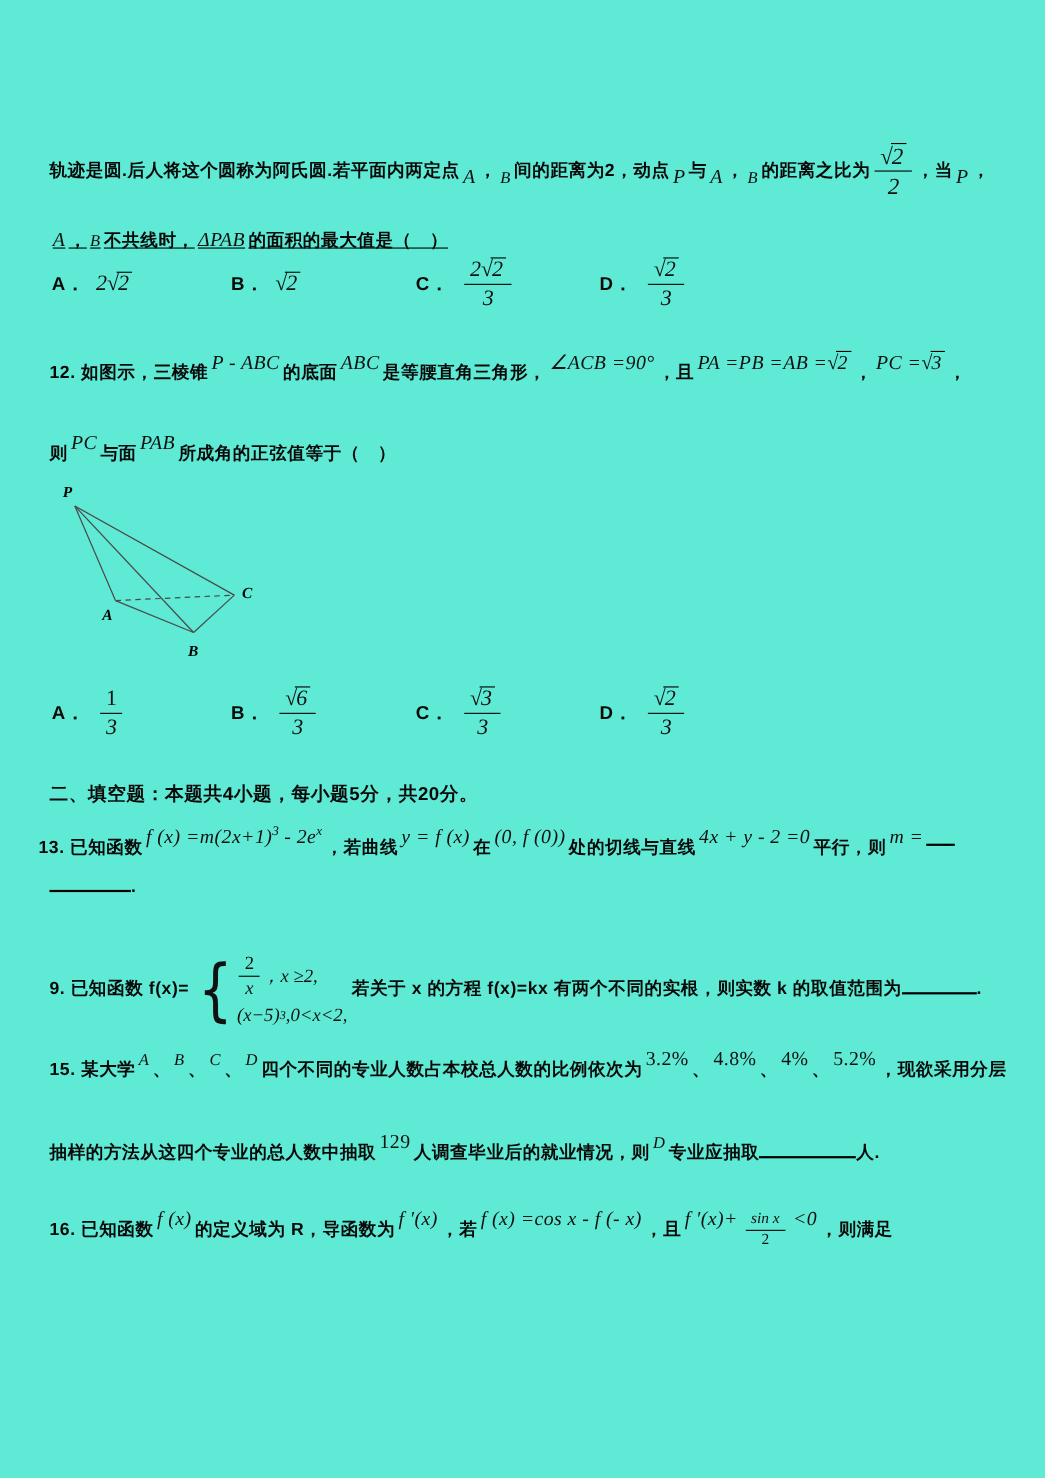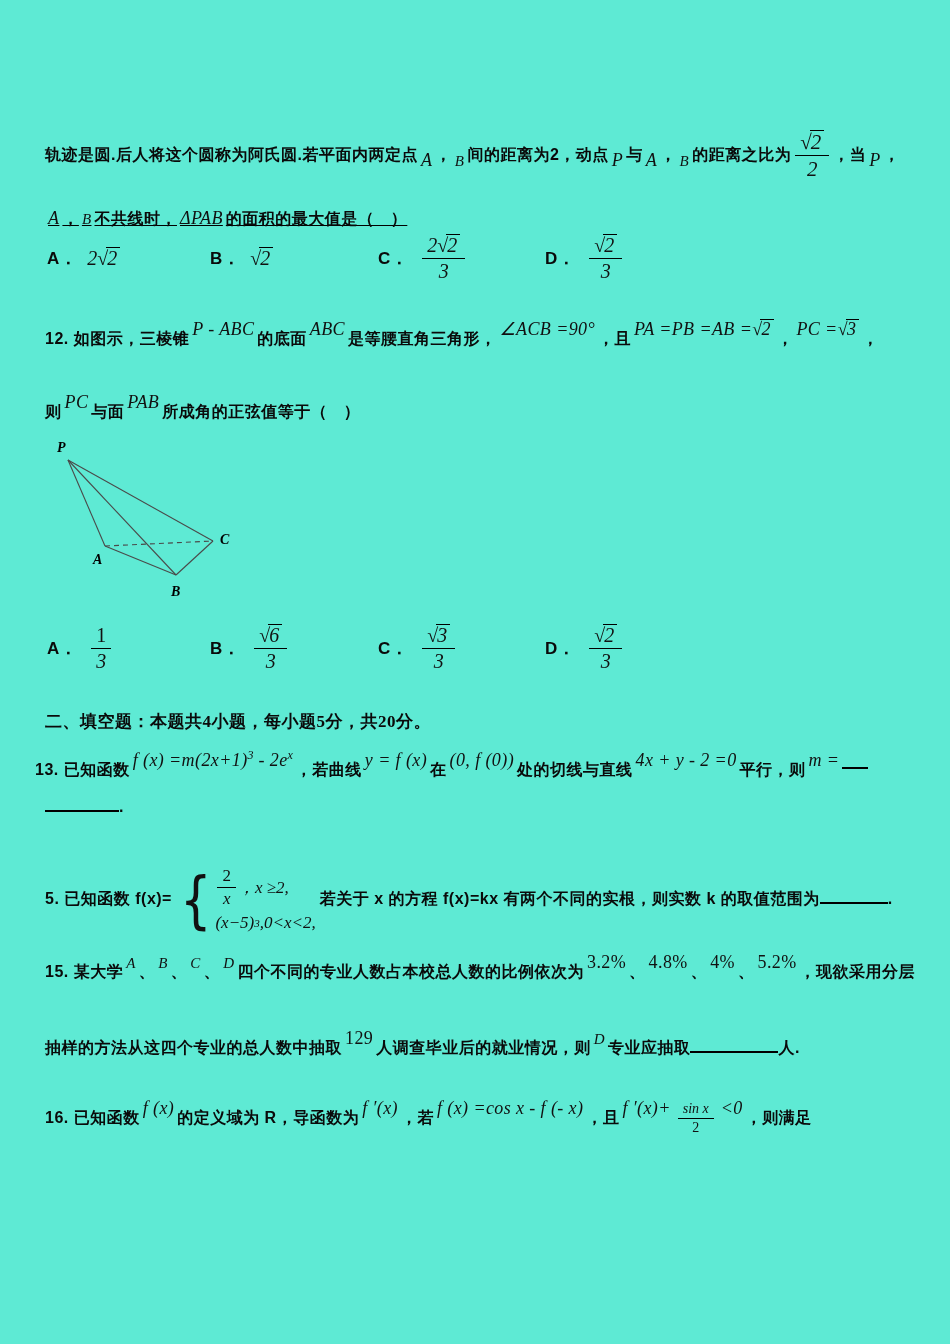--- a/index.html
+++ b/index.html
@@ -6,21 +6,21 @@
   .page {
     position:relative; width:950px; height:1344px; background:#5eead4;
     color:#000; overflow:hidden;
     font-family:"Liberation Sans", sans-serif;
   }
   .line { position:absolute; white-space:nowrap; }
   .cn {
     font-family:"Liberation Sans", sans-serif;
     font-weight:bold; font-size:16px; letter-spacing:0.5px; color:#0a0a0a;
   }
-  .cn.big { font-size:17px;font-family:Liberation Serif, serif; }
+  .cn.big { font-size:17px; }
   .math {
     font-family:"Liberation Serif", serif; font-style:italic; font-weight:normal;
     font-size:18px; letter-spacing:0.4px; color:#111; margin:0 3px;
   }
   .math.sm { font-size:15px; }
   .roman { font-style:normal; }
   .up { vertical-align:9px;text-align:right; }
   .up2 { vertical-align:6px; }
   .dn { vertical-align:-6px; }
   .vmid { vertical-align:middle; }
@@ -173,21 +173,21 @@
   </div>
 
   <div class="line" style="left:35px; top:748px;">
     <span class="cn">13. 已知函数</span><span class="math up"><span>f (x) =m(2x+1)</span><sup>3</sup><span> - 2e</span><sup>x</sup></span><span class="cn">，若曲线</span><span class="math up">y = f (x)</span><span class="cn">在</span><span class="math up">(0, f (0))</span><span class="cn">处的切线与直线</span><span class="math up">4x + y - 2 =0</span><span class="cn">平行，则</span><span class="math up">m =</span><span class="blank up2" style="width:26px;"></span>
   </div>
   <div class="line" style="left:45px; top:798px;">
     <span class="blank" style="width:74px;"></span><span class="cn">.</span>
   </div>
 
   <div class="line" style="left:45px; top:866px;">
-    <span class="cn">5. 已知函数 f(x)=</span><span class="piecewise vmid">
+    <span class="cn">9. 已知函数 f(x)=</span><span class="piecewise vmid">
         <span class="brace">{</span>
         <span class="pw-rows">
           <span class="pw-row">
             <span class="frac pw-frac">
               <span class="fr-n roman">2</span>
               <span class="fr-d">x</span>
             </span>
             <span>，x ≥2,</span>
           </span>
           <span class="pw-row">

